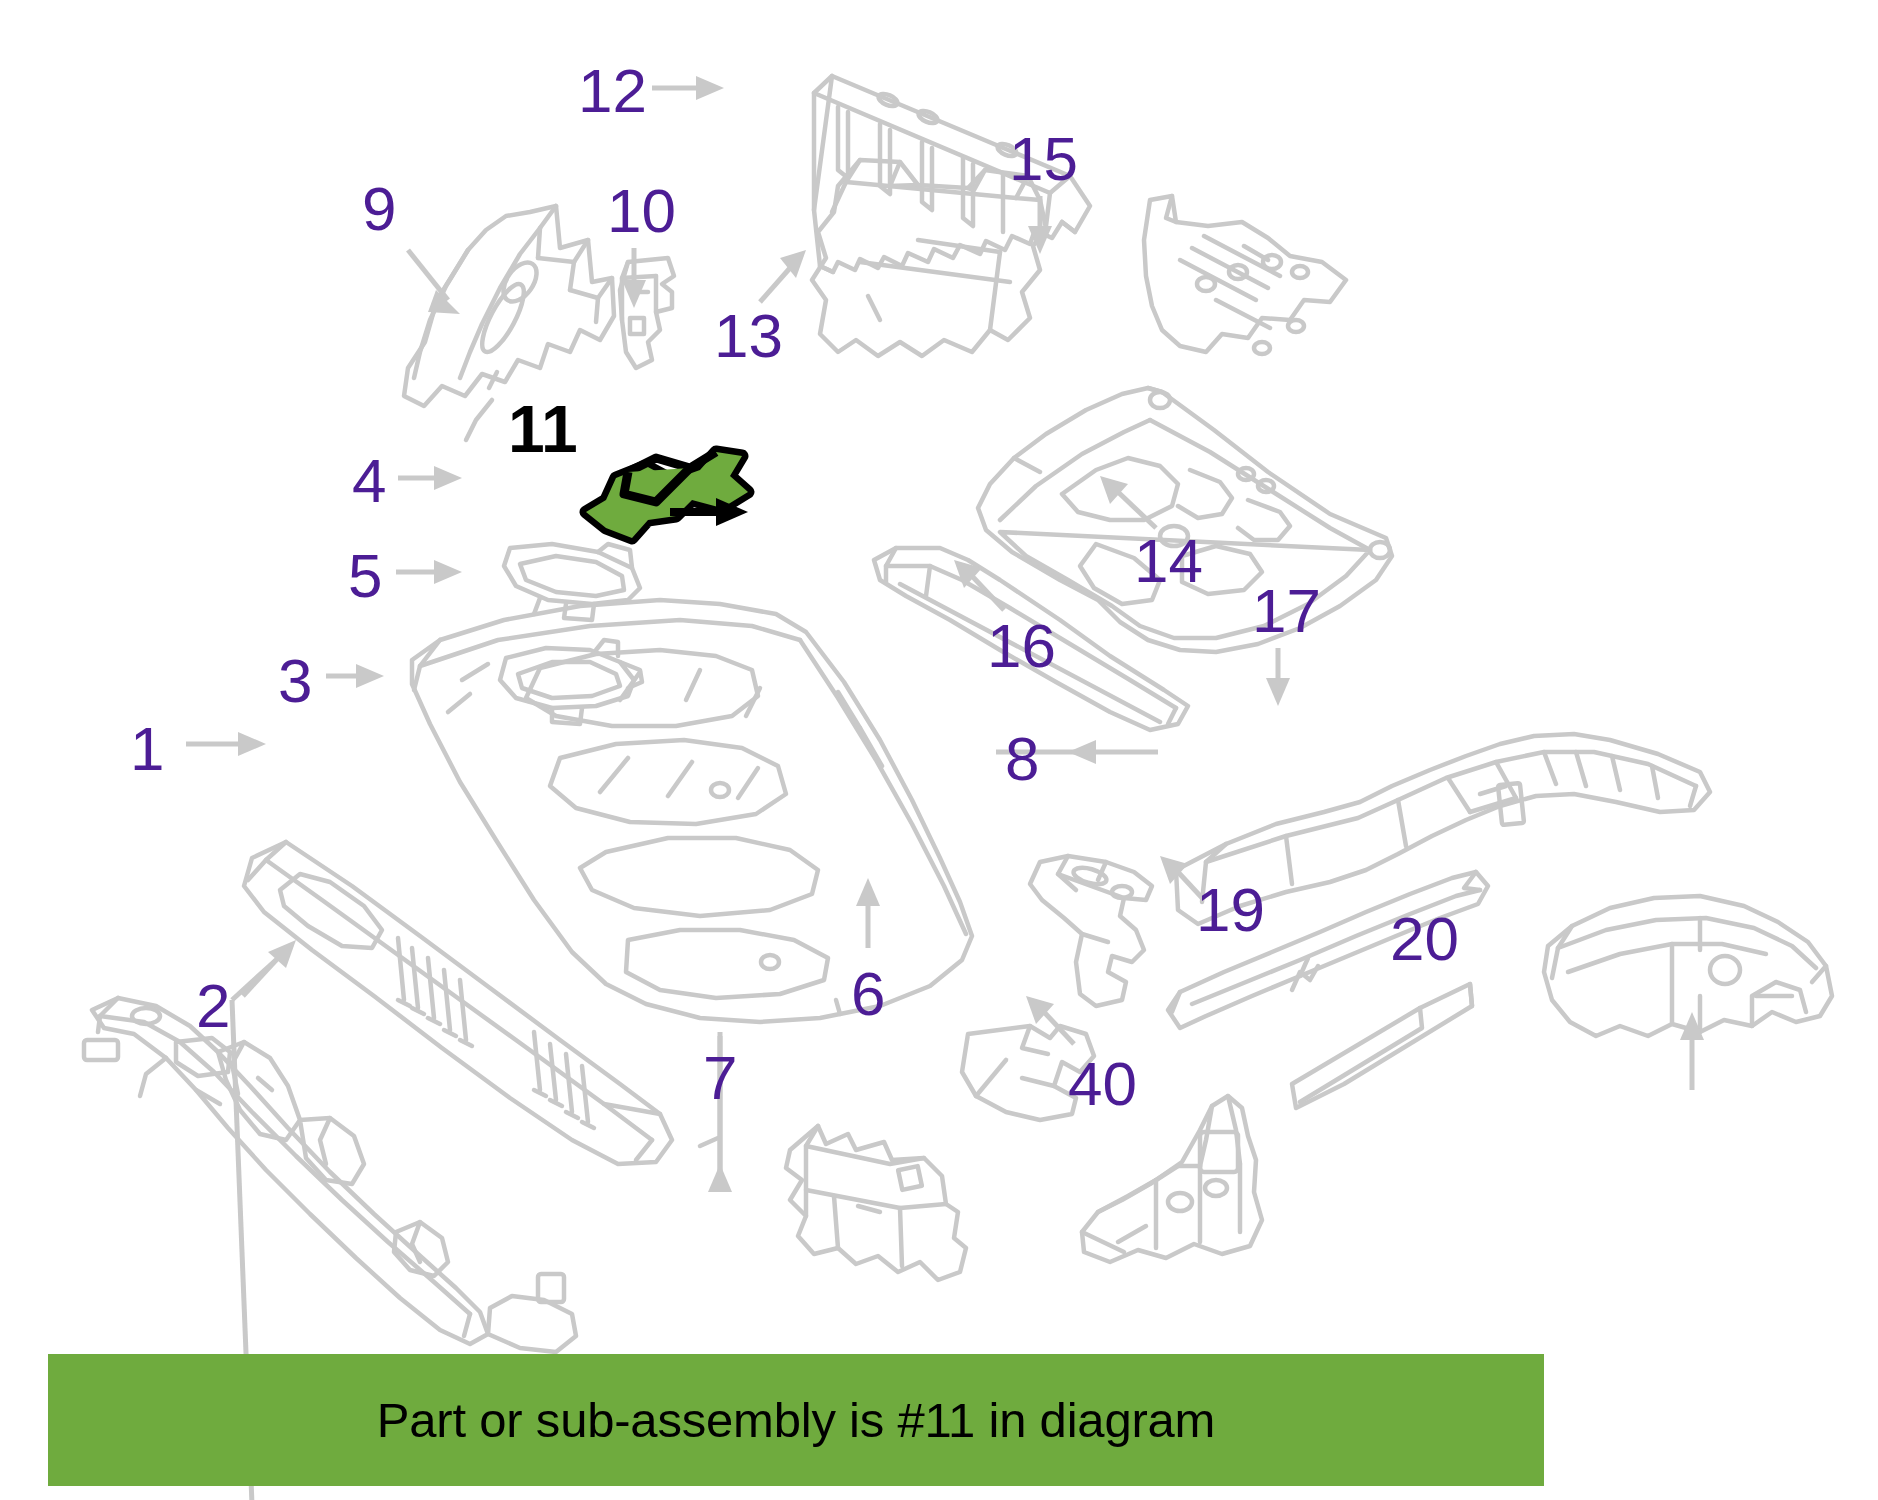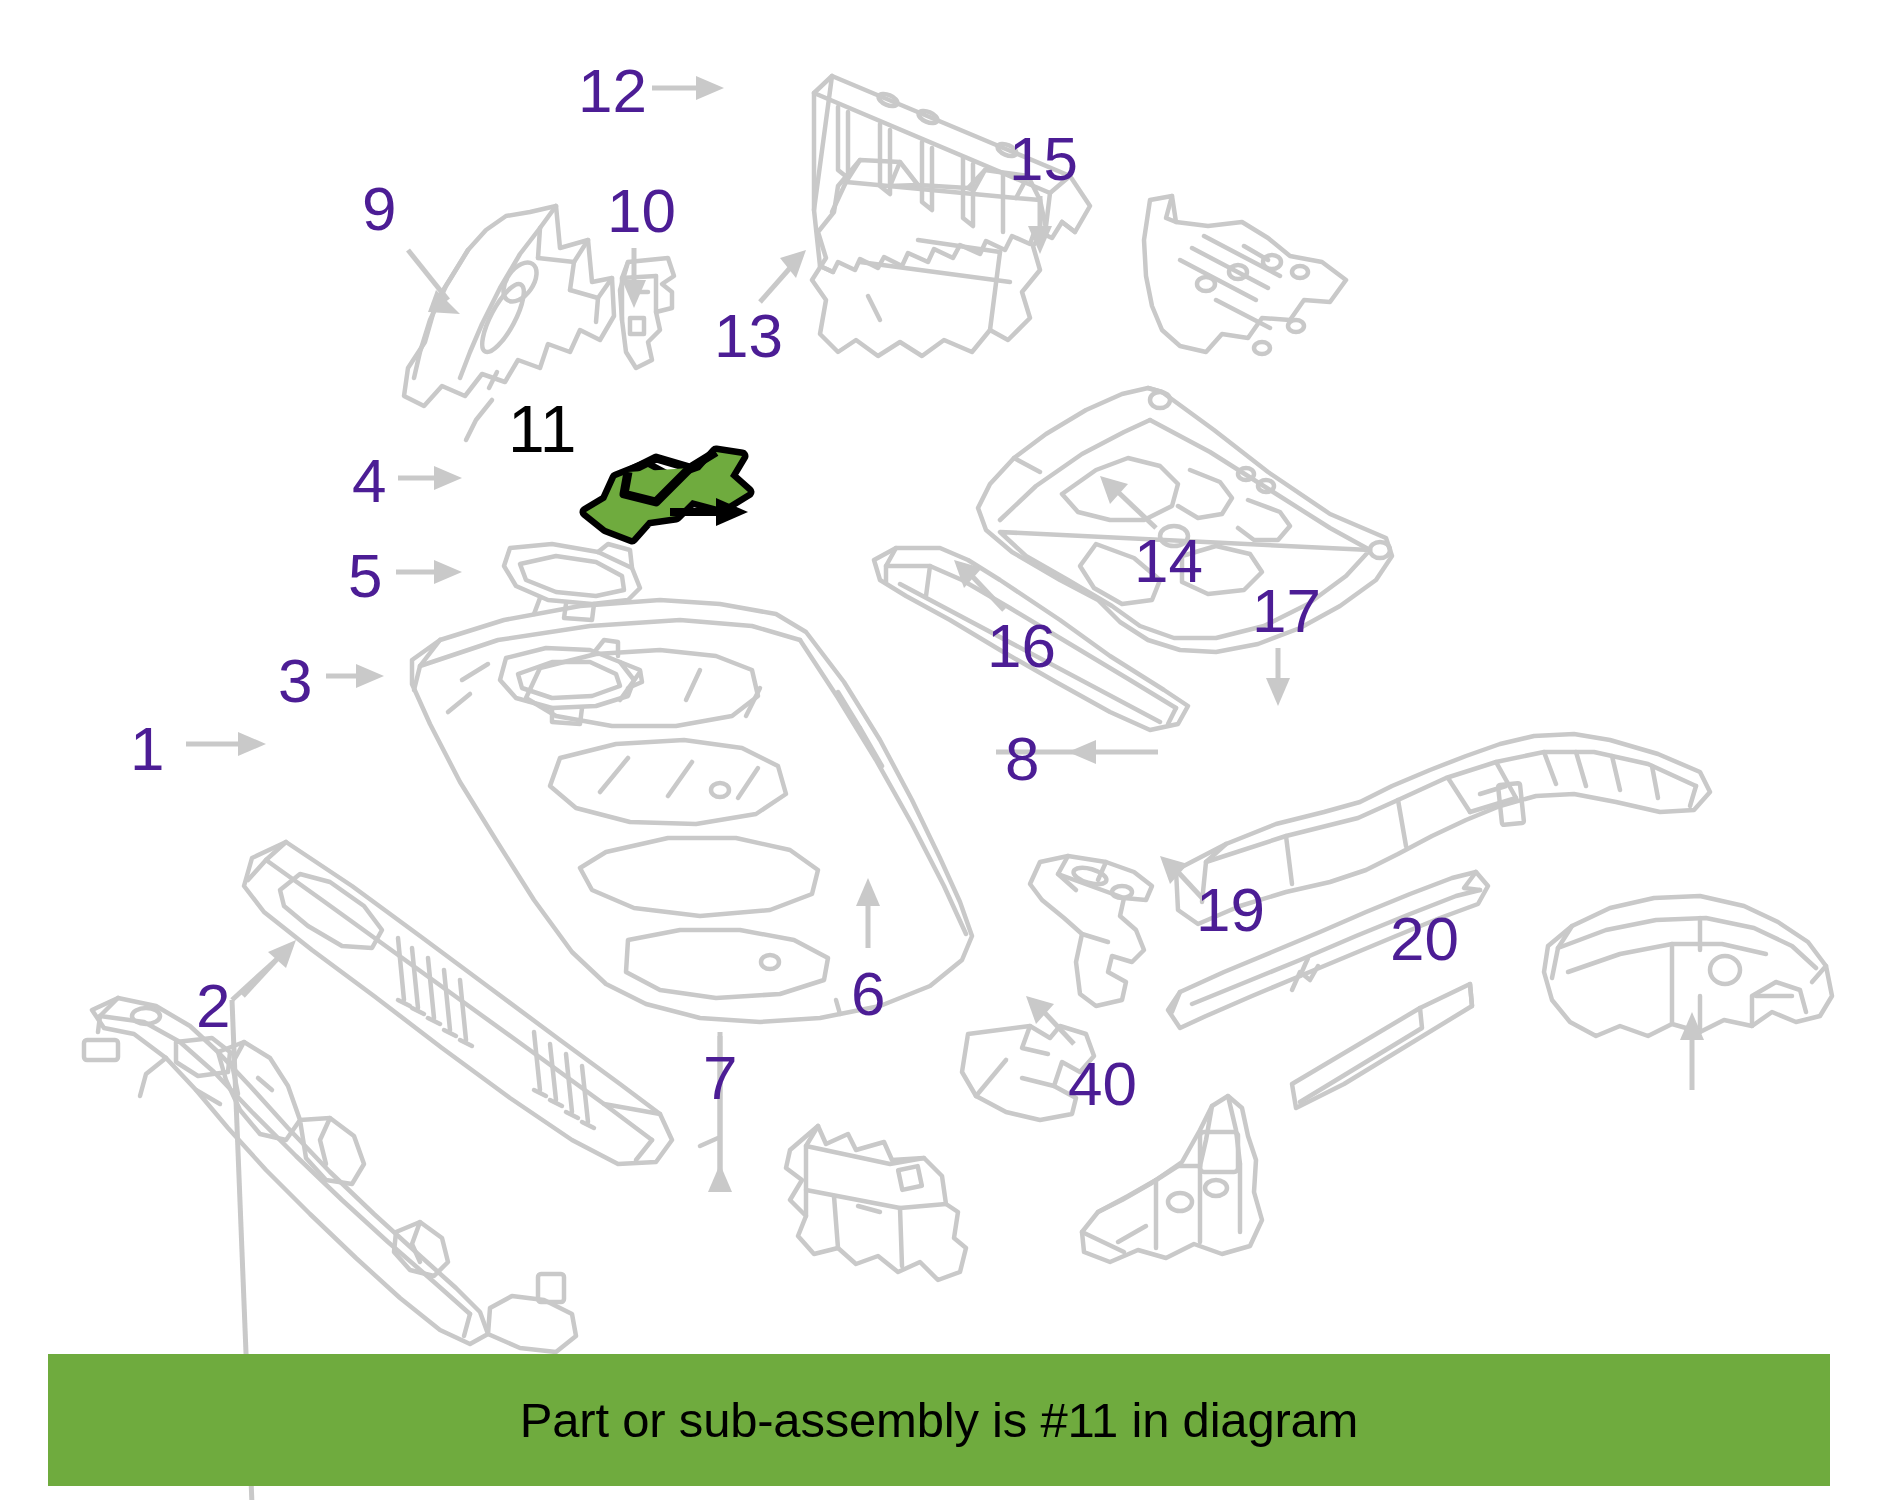--- a/index.html
+++ b/index.html
@@ -14,25 +14,25 @@
   .callout{
     position:absolute;
     color:#4c1d95;
     font-family:"Liberation Sans",sans-serif;
     font-size:62px;
     line-height:1;
     font-weight:400;
     white-space:nowrap;
     user-select:none;
   }
-  .callout.hl{ color:#000000; font-size:66px; }
+  .callout.hl{ color:#000000; font-size:66px;font-weight:bold; }
   #banner{
     position:absolute;
     left:48px; top:1354px;
-    width:1782px; height:132px;
+    width:1496px; height:132px;
     background:#6fab3e;
     display:flex;
     flex-direction:column;
     align-items:center;
     justify-content:center;
   }
   #banner .bline{
     color:#000000;
     font-size:49px;
     line-height:1.12;

